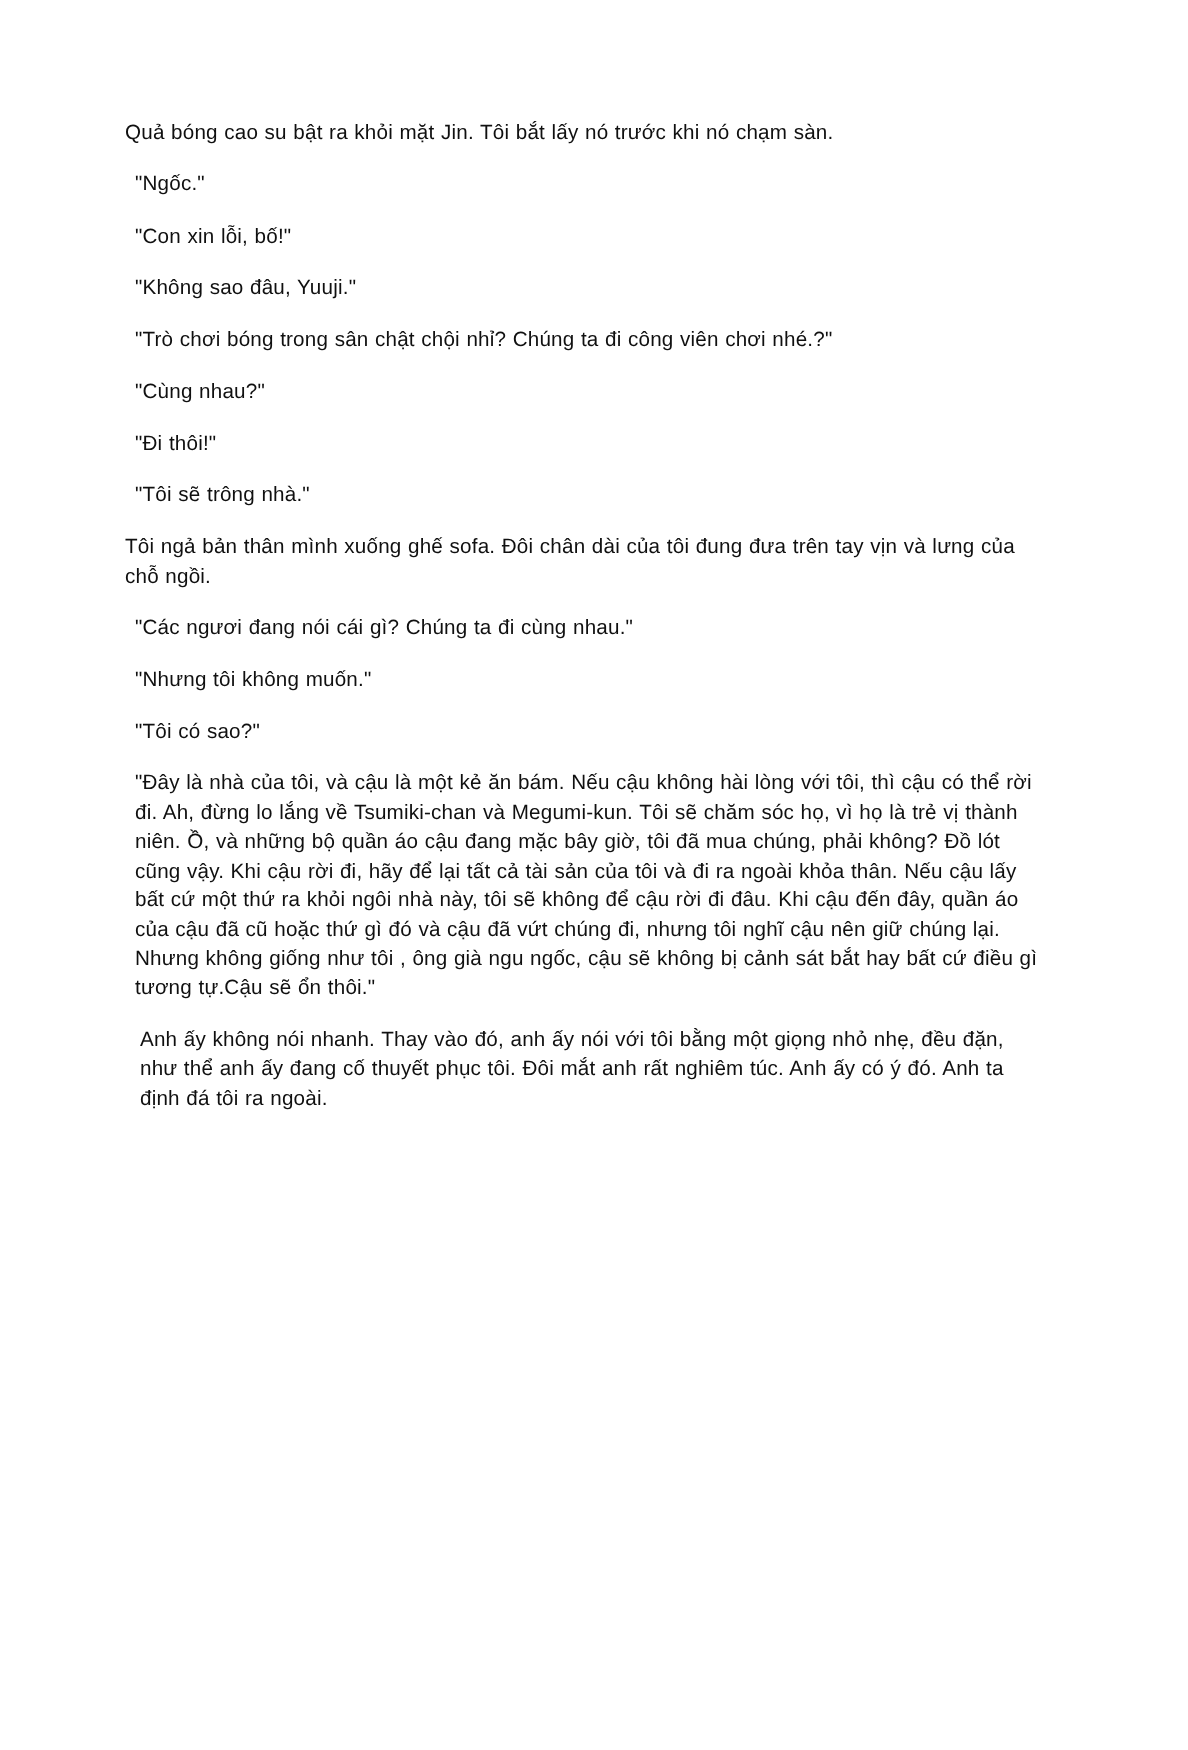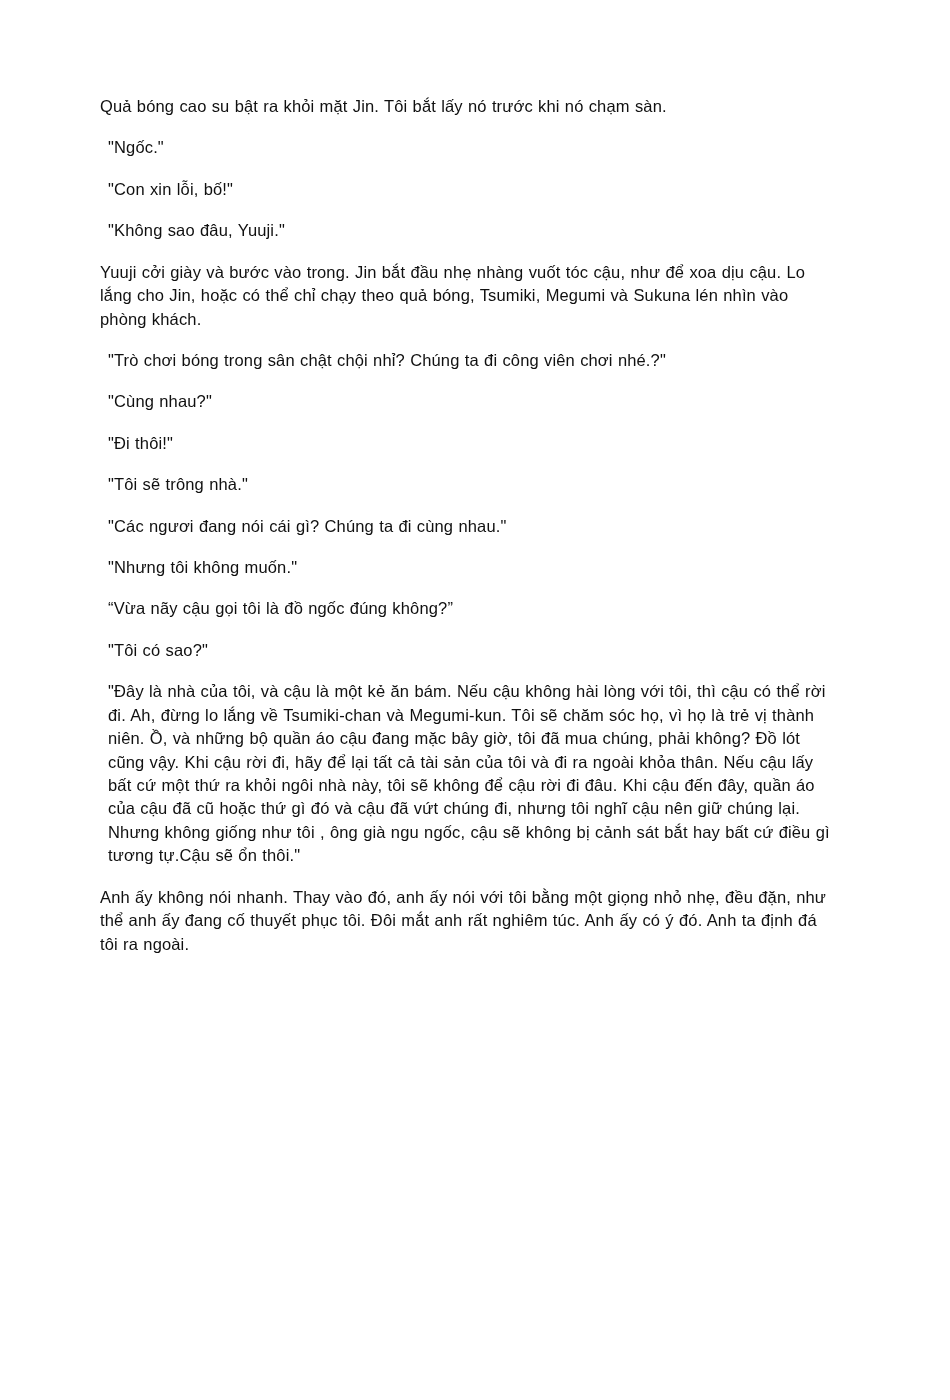--- a/index.html
+++ b/index.html
@@ -32,36 +32,36 @@
     margin: 0 0 18px 0;
     text-align: left;
     word-spacing: 0.5px;
     color: #101010;
   }
   .para.indent {
     padding-left: 8px;
   }
   .para.last {
     margin-bottom: 0;
+    margin-left: 12px;
   }
 </style>
 </head>
 <body>
 
 <div id="page">
   <div id="content">
     <p class="para">Quả bóng cao su bật ra khỏi mặt Jin. Tôi bắt lấy nó trước khi nó chạm sàn.</p>
     <p class="para indent">"Ngốc."</p>
     <p class="para indent">"Con xin lỗi, bố!"</p>
     <p class="para indent">"Không sao đâu, Yuuji."</p>
-    <p class="para">Yuuji cởi giày và bước vào trong. Jin bắt đầu nhẹ nhàng vuốt tóc cậu, như để xoa dịu cậu. Lo lắng cho Jin, hoặc có thể chỉ chạy theo quả bóng, Tsumiki, Megumi và Sukuna lén nhìn vào phòng khách.</p>
     <p class="para indent">"Trò chơi bóng trong sân chật chội nhỉ? Chúng ta đi công viên chơi nhé.?"</p>
     <p class="para indent">"Cùng nhau?"</p>
     <p class="para indent">"Đi thôi!"</p>
     <p class="para indent">"Tôi sẽ trông nhà."</p>
+    <p class="para">Tôi ngả bản thân mình xuống ghế sofa. Đôi chân dài của tôi đung đưa trên tay vịn và lưng của chỗ ngồi.</p>
     <p class="para indent">"Các ngươi đang nói cái gì? Chúng ta đi cùng nhau."</p>
     <p class="para indent">"Nhưng tôi không muốn."</p>
-    <p class="para indent">“Vừa nãy cậu gọi tôi là đồ ngốc đúng không?”</p>
     <p class="para indent">"Tôi có sao?"</p>
     <p class="para indent">"Đây là nhà của tôi, và cậu là một kẻ ăn bám. Nếu cậu không hài lòng với tôi, thì cậu có thể rời đi. Ah, đừng lo lắng về Tsumiki-chan và Megumi-kun. Tôi sẽ chăm sóc họ, vì họ là trẻ vị thành niên. Ồ, và những bộ quần áo cậu đang mặc bây giờ, tôi đã mua chúng, phải không? Đồ lót cũng vậy. Khi cậu rời đi, hãy để lại tất cả tài sản của tôi và đi ra ngoài khỏa thân. Nếu cậu lấy bất cứ một thứ ra khỏi ngôi nhà này, tôi sẽ không để cậu rời đi đâu. Khi cậu đến đây, quần áo của cậu đã cũ hoặc thứ gì đó và cậu đã vứt chúng đi, nhưng tôi nghĩ cậu nên giữ chúng lại. Nhưng không giống như tôi , ông già ngu ngốc, cậu sẽ không bị cảnh sát bắt hay bất cứ điều gì tương tự.Cậu sẽ ổn thôi."</p>
     <p class="para last">Anh ấy không nói nhanh. Thay vào đó, anh ấy nói với tôi bằng một giọng nhỏ nhẹ, đều đặn, như thể anh ấy đang cố thuyết phục tôi. Đôi mắt anh rất nghiêm túc. Anh ấy có ý đó. Anh ta định đá tôi ra ngoài.</p>
   </div>
 </div>
 
 </body></html>

